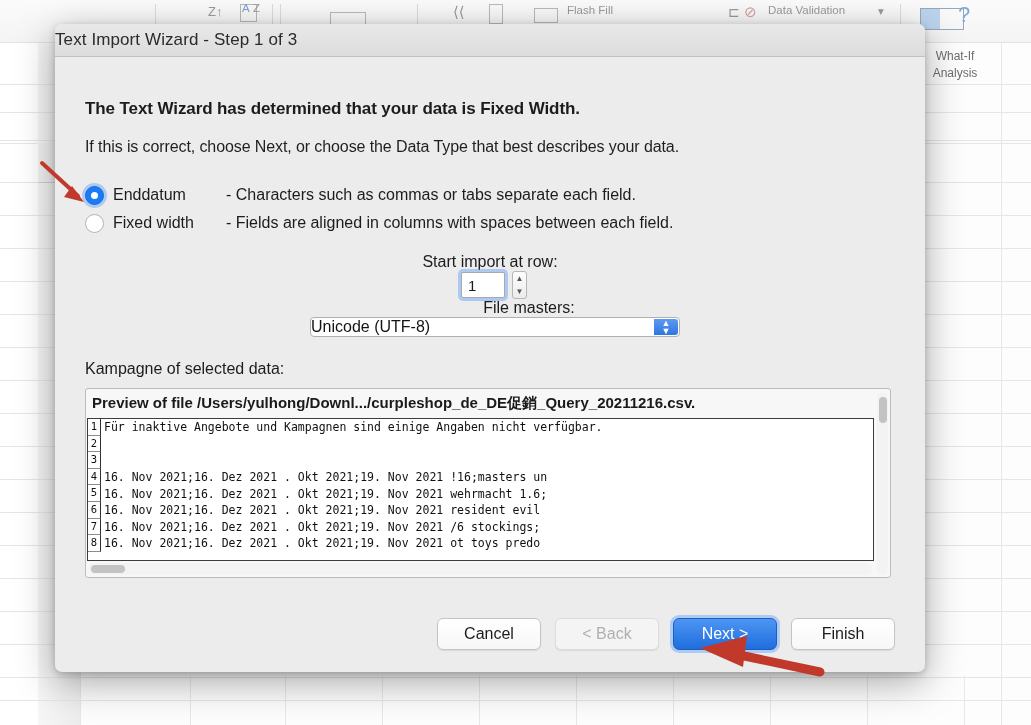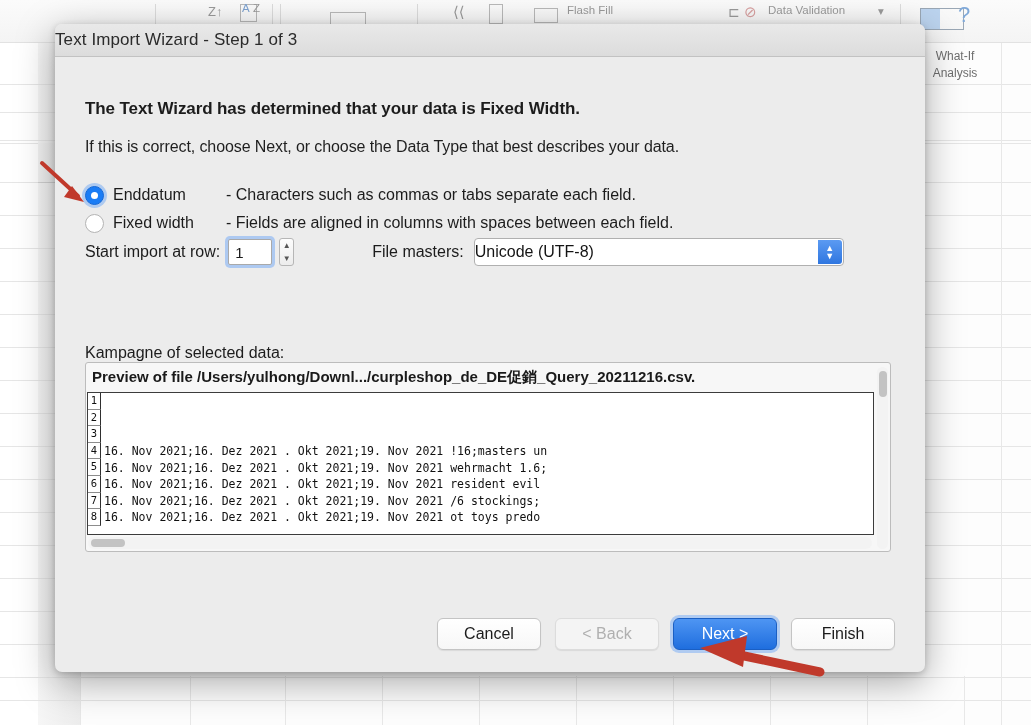--- a/index.html
+++ b/index.html
@@ -100,21 +100,21 @@
     content:"";position:absolute;left:50%;top:50%;
     width:7px;height:7px;margin:-3.5px 0 0 -3.5px;
     border-radius:50%;background:#ffffff;
   }
   .radio-name{font-size:16px;color:#1c1c1c;}
   .radio-name.w1{width:113px;}
   .radio-name.w2{width:113px;}
   .radio-desc{font-size:16px;color:#1c1c1c;}
 
   .field-row{
-    display:flex;align-items:center;height:30px;
+    margin-top:16px;display:flex;align-items:center;height:30px;flex-direction:column;
   }
   .field-label{font-size:16px;color:#1c1c1c;}
   .stepper-wrap{display:flex;align-items:center;margin-left:8px;}
   .num-input{
     width:44px;height:26px;background:#ffffff;
     border:1px solid #a9a9a9;border-radius:2px;
     box-shadow:0 0 0 3px rgba(80,150,250,.40);
     font-size:15px;color:#1a1a1a;
     display:flex;align-items:center;padding-left:6px;box-sizing:border-box;
   }
@@ -138,21 +138,21 @@
     position:absolute;right:1px;top:1px;bottom:1px;width:24px;
     background:linear-gradient(#5b9af2,#2f76e0);
     border-radius:0 3px 3px 0;
     display:flex;flex-direction:column;align-items:center;justify-content:center;
     color:#fff;font-size:9px;line-height:8px;
   }
 
   .preview-label{margin-top:77px;font-size:16px;color:#1c1c1c;}
 
   .preview-outer{
-    width:806px;height:190px;
+    margin-top:10px;width:806px;height:190px;
     background:#f7f7f7;border:1px solid #bcbcbc;border-radius:3px;
     position:relative;box-sizing:border-box;
   }
   .preview-filetitle{
     height:28px;display:flex;align-items:center;padding-left:6px;
     font-size:15px;font-weight:bold;color:#1a1a1a;white-space:nowrap;
     overflow:hidden;
   }
   .preview-data{
     position:absolute;left:1px;right:16px;top:29px;bottom:16px;
@@ -333,20 +333,21 @@
     </div>
 
     <div class="preview-label">Kampagne of selected data:</div>
 
     <div class="preview-outer">
       <div class="preview-filetitle">Preview of file /Users/yulhong/Downl.../curpleshop_de_DE促銷_Query_20211216.csv.</div>
 
       <div class="preview-data">
         <div class="prow">
           <span class="gut">1</span>
+          <span class="ptxt">Für inaktive Angebote und Kampagnen sind einige Angaben nicht verfügbar.</span>
         </div>
         <div class="prow">
           <span class="gut">2</span>
           <span class="ptxt"></span>
         </div>
         <div class="prow">
           <span class="gut">3</span>
         </div>
         <div class="prow">
           <span class="gut">4</span>

